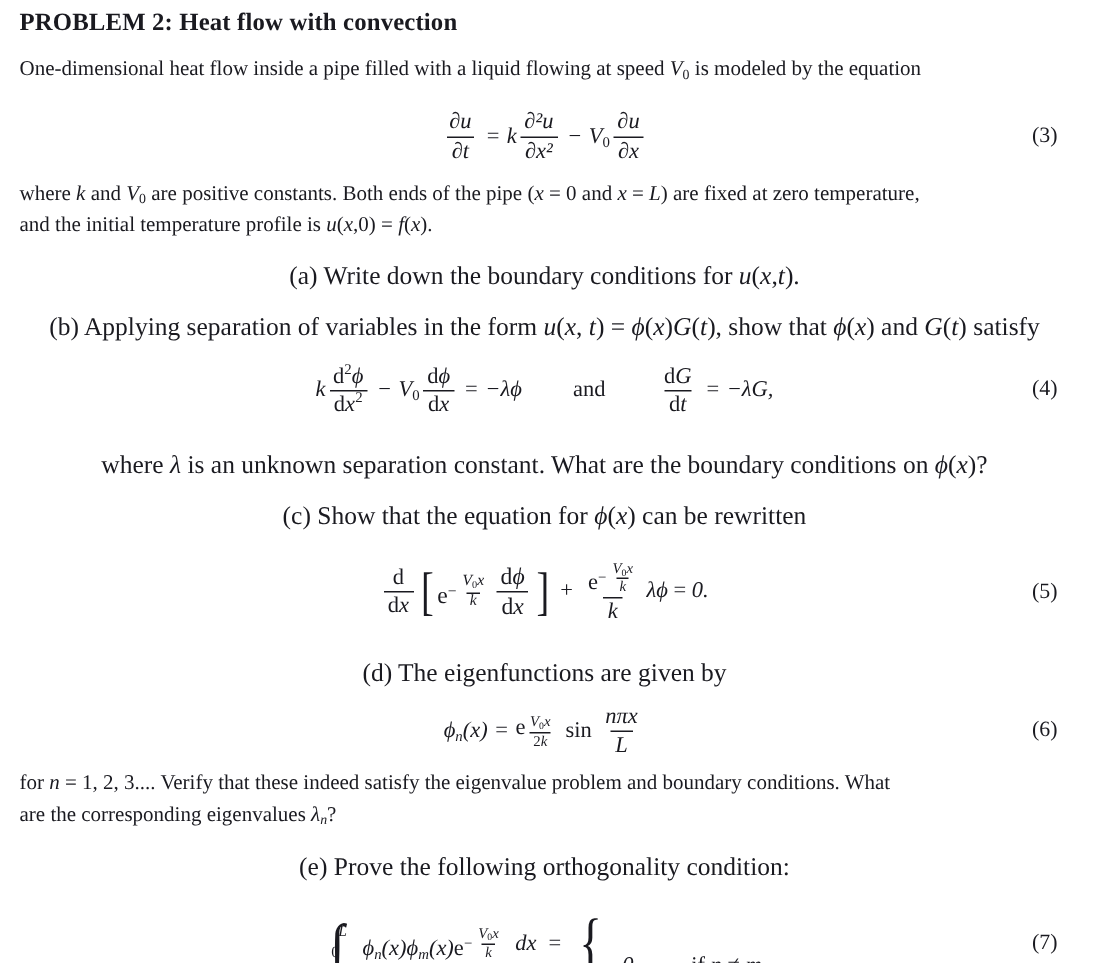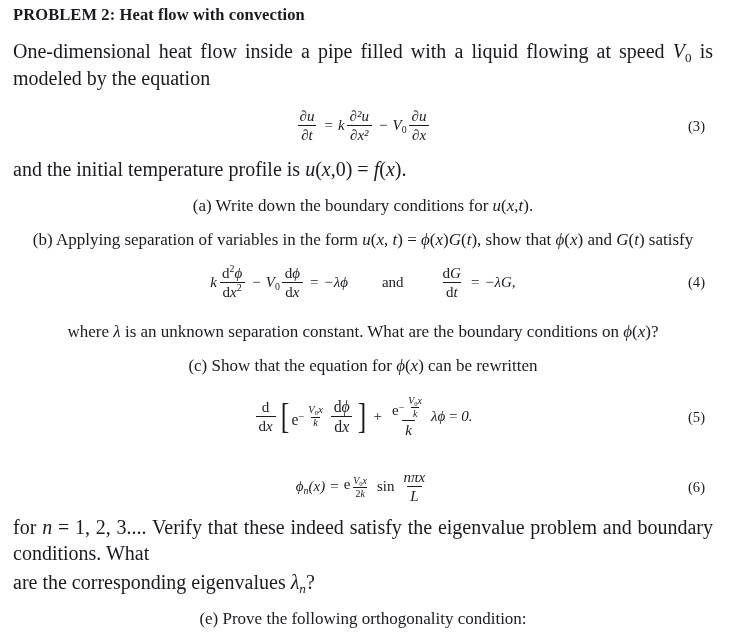--- a/index.html
+++ b/index.html
@@ -32,21 +32,21 @@
   h1.title {
     font-size: 16.5px;
     font-weight: bold;
     margin: 0 0 6px 0;
     letter-spacing: 0.1px;
     line-height: 1.3;
   }
   h1.title .prob { font-weight: bold; }
 
   p.para {
-    font-size: 20px;
+    font-size: 14px;
     line-height: 1.33;
     margin: 0 0 4px 0;
     text-align: justify;
     text-justify: inter-word;
   }
   p.para.tight { margin-bottom: 2px; }
   p.item {
     font-size: 17px;
     line-height: 1.33;
     margin: 0;
@@ -219,20 +219,23 @@
         <span class="frac">
           <span class="num m">∂u</span>
           <span class="den m">∂x</span>
         </span>
       </div>
       <span class="eqnum">(3)</span>
     </div>
 
     <div class="spacer-sm"></div>
 
+    <p class="para tight">
+      where <span class="m">k</span> and <span class="m">V</span><sub class="sb">0</sub> are positive constants. Both ends of the pipe (<span class="m">x</span> = 0 and <span class="m">x</span> = <span class="m">L</span>) are fixed at zero temperature,
+    </p>
     <p class="para tight">
       and the initial temperature profile is <span class="m">u</span>(<span class="m">x</span>,0) = <span class="m">f</span>(<span class="m">x</span>).
     </p>
 
     <div class="spacer-md"></div>
 
     <p class="item">
       (a) Write down the boundary conditions for <span class="m">u</span>(<span class="m">x</span>,<span class="m">t</span>).
     </p>
 
@@ -320,20 +323,23 @@
           </span>
           <span class="den m">k</span>
         </span>
         <span class="m" style="margin-left:1px;">λϕ <span class="up">=</span> 0.</span>
       </div>
       <span class="eqnum">(5)</span>
     </div>
 
     <div class="spacer-lg"></div>
 
+    <p class="item">
+      (d) The eigenfunctions are given by
+    </p>
 
     <div class="spacer-sm"></div>
 
     <div class="eqrow" style="height:40px;">
       <div class="eqbody">
         <span><span class="m">ϕ</span><sub class="sb m">n</sub><span class="m">(x)</span></span>
         <span class="op">=</span>
         <span>
           <span class="up">e</span><span class="expo">
               <span class="sfrac" style="font-size:1em;">

